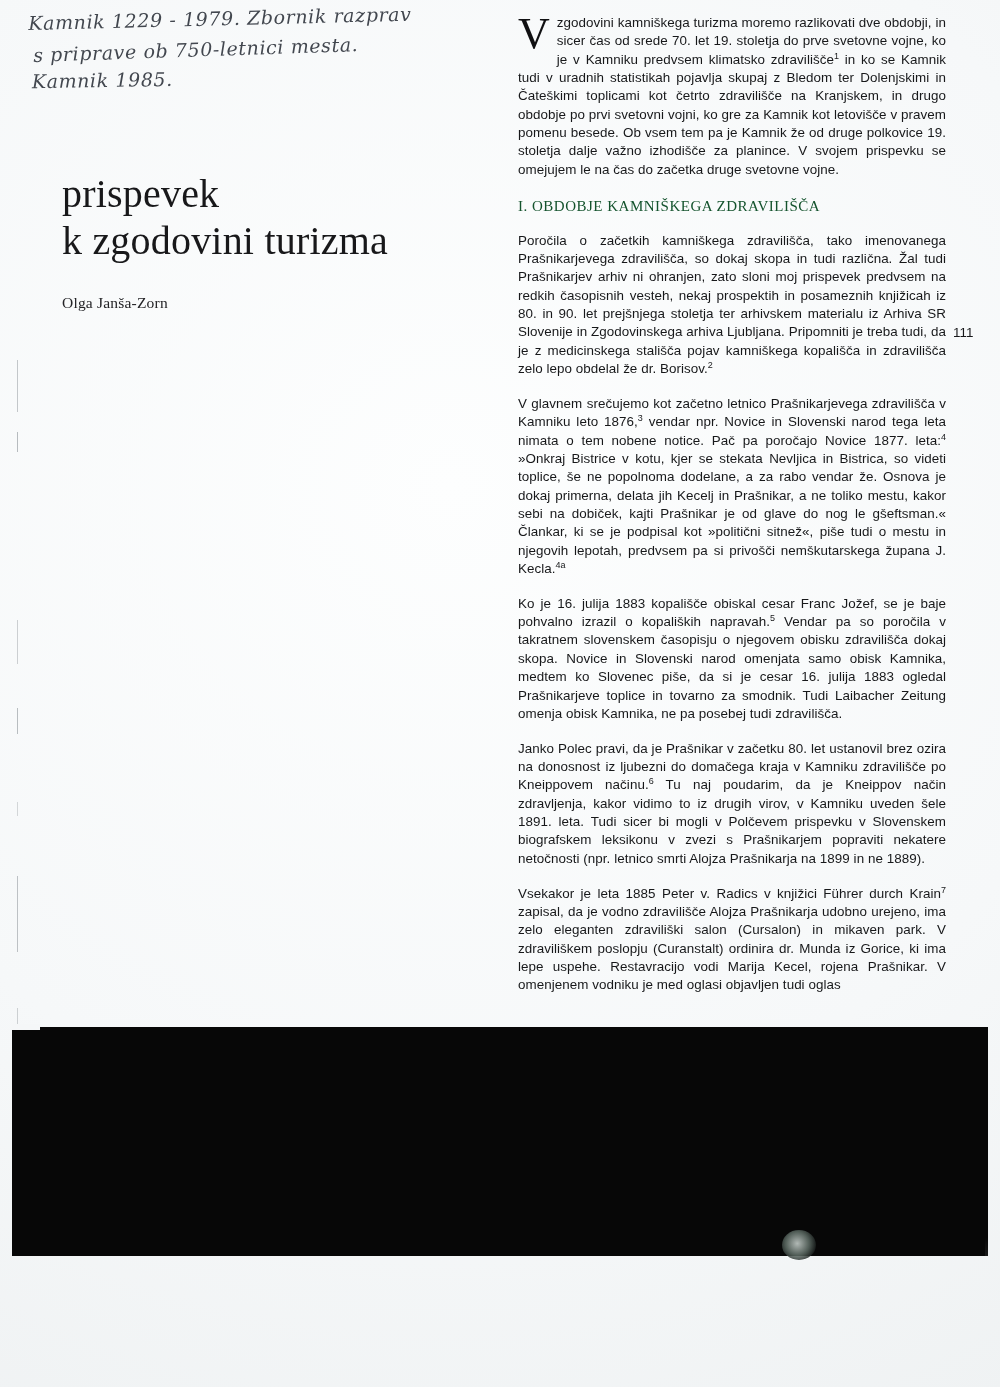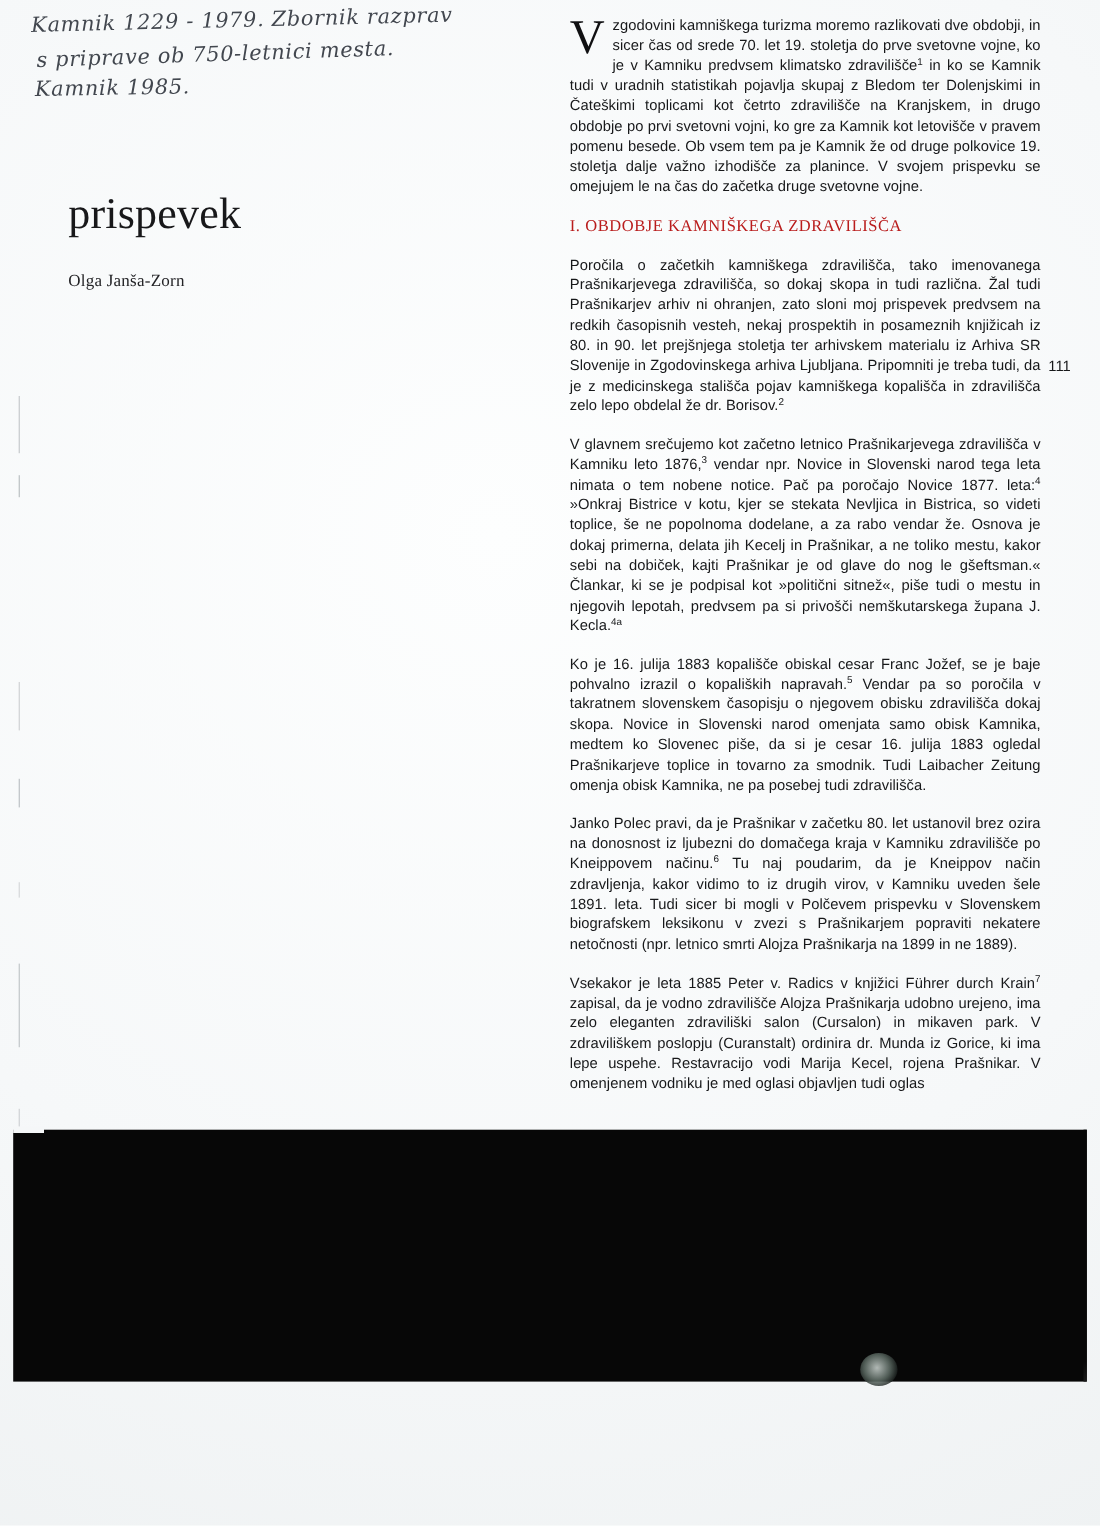--- a/index.html
+++ b/index.html
@@ -104,21 +104,21 @@
     line-height: 36px;
     padding: 2px 7px 0 0;
     color: #101012;
   }
 
   .section-heading {
     font-family: "Liberation Serif", serif;
     font-size: 15px;
     line-height: 20px;
     letter-spacing: 0.5px;
-    color: #b91c1c;
+    color: #14532d;
     margin: 0 0 16px 0;
     font-weight: 400;
   }
 
   sup.fn {
     font-size: 9px;
     line-height: 0;
     vertical-align: 0.55em;
     letter-spacing: 0;
   }
@@ -210,20 +210,21 @@
     <i></i>
     <i></i>
     <i></i>
     <i></i>
     <i></i>
   </div>
 
   <div id="title-block">
     <h1 id="article-title">
       <span class="t-line">prispevek</span>
+      <span class="t-line">k zgodovini turizma</span>
     </h1>
     <div id="byline">Olga Janša-Zorn</div>
   </div>
 
   <div id="page-number">111</div>
 
   <div id="body-column">
 
     <p class="para" id="para-intro">
       <span class="dropcap">V</span><span>zgodovini kamniškega turizma moremo razlikovati dve obdobji, in sicer čas od srede 70. let 19. stoletja do prve svetovne vojne, ko je v Kamniku predvsem klimatsko zdravilišče</span><sup class="fn">1</sup><span> in ko se Kamnik tudi v uradnih statistikah pojavlja skupaj z Bledom ter Dolenjskimi in Čateškimi toplicami kot četrto zdravilišče na Kranjskem, in drugo obdobje po prvi svetovni vojni, ko gre za Kamnik kot letovišče v pravem pomenu besede. Ob vsem tem pa je Kamnik že od druge polkovice 19. stoletja dalje važno izhodišče za planince. V svojem prispevku se omejujem le na čas do začetka druge svetovne vojne.</span>

